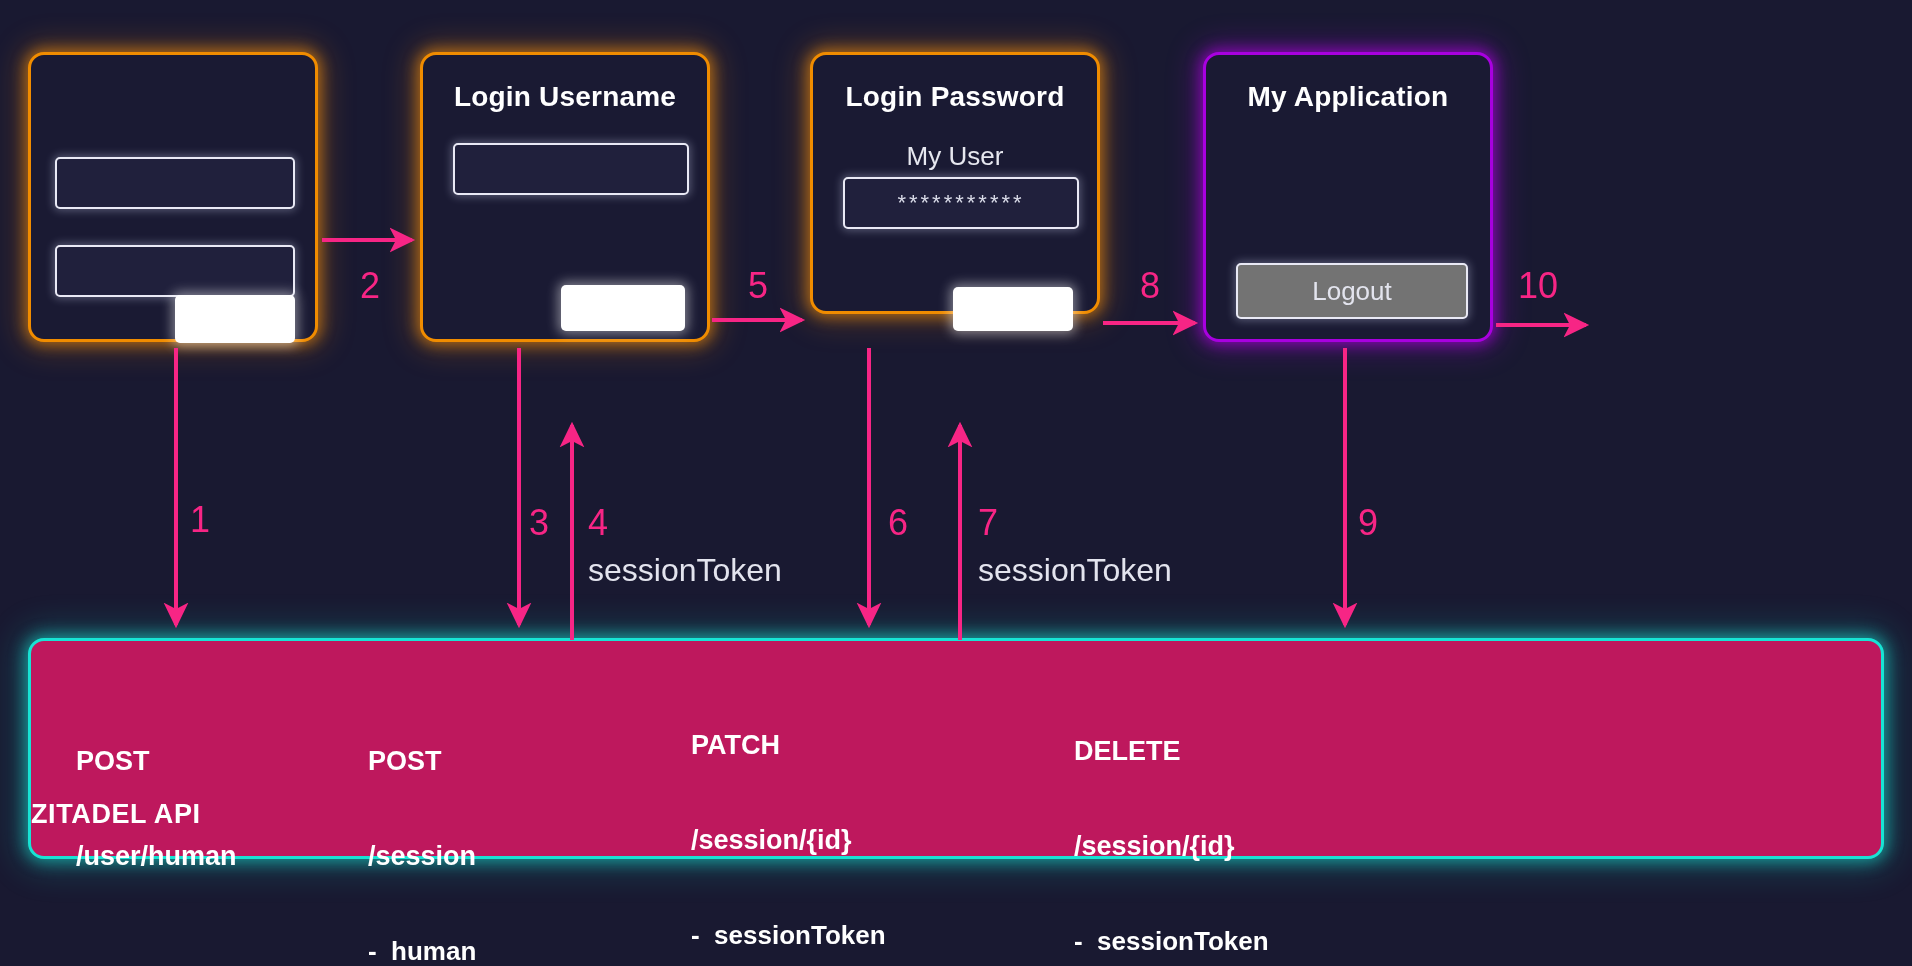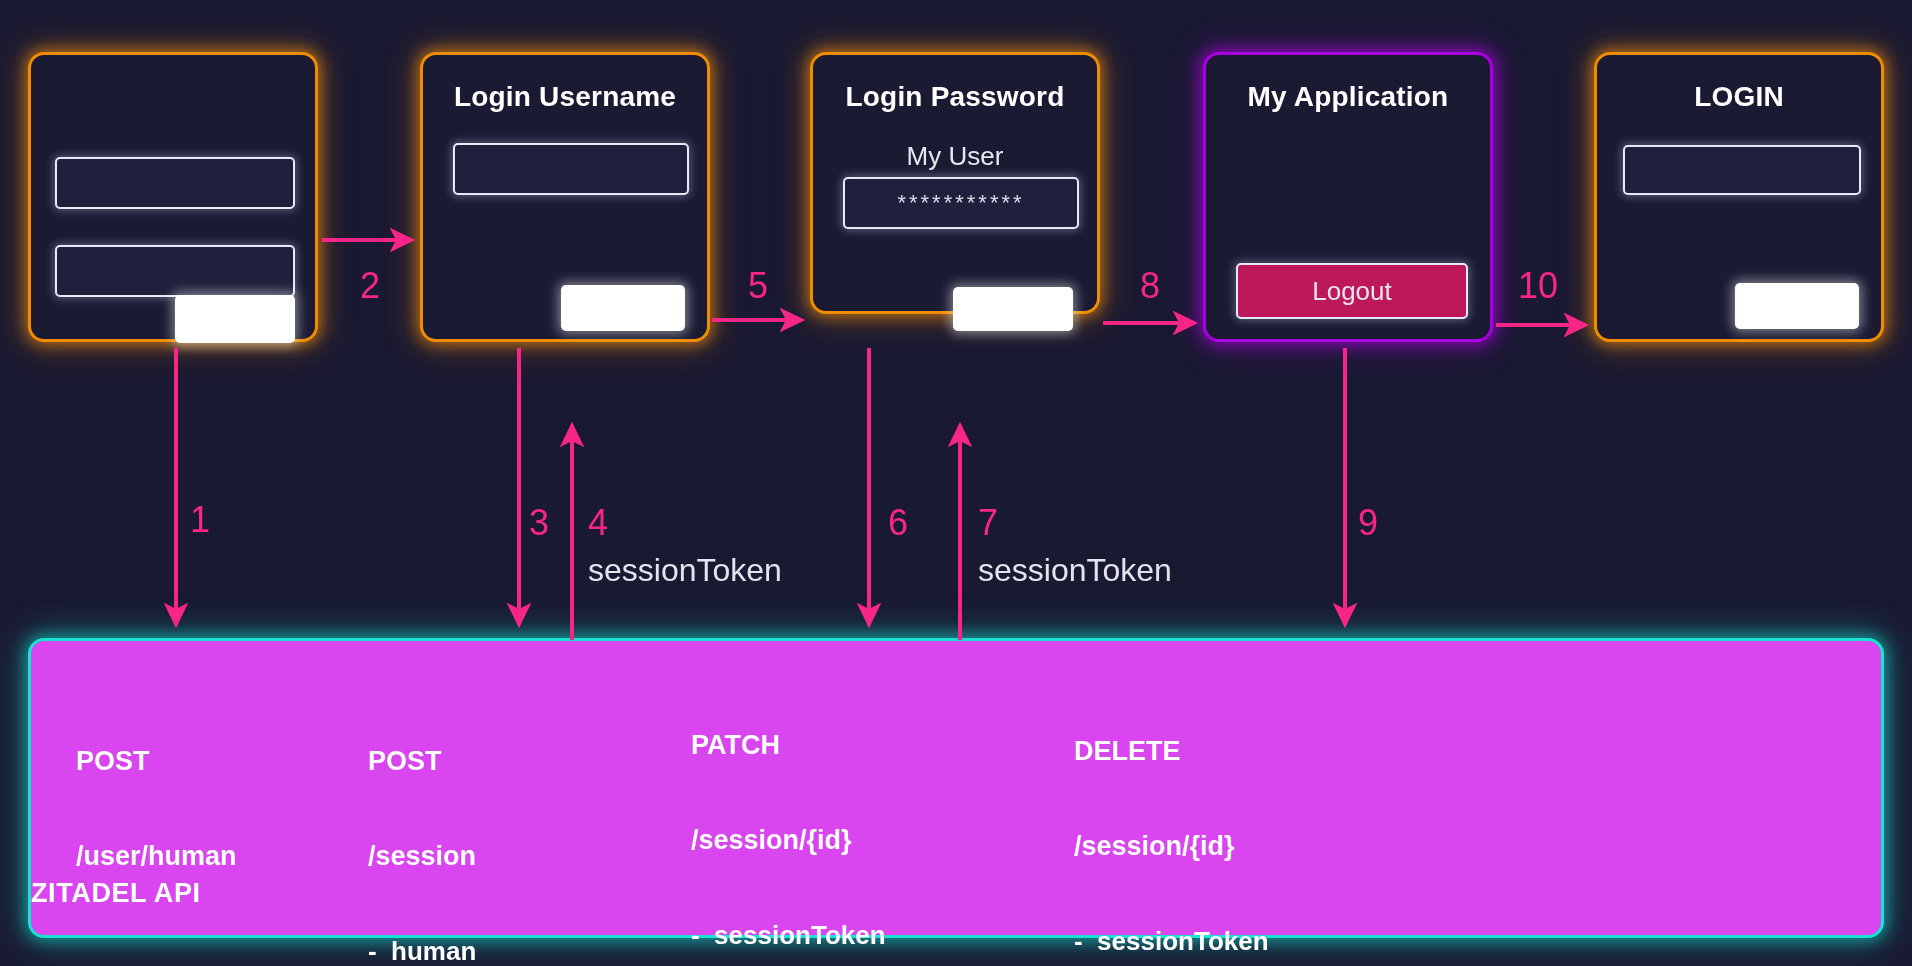--- a/index.html
+++ b/index.html
@@ -85,40 +85,40 @@
     position: absolute;
     background: #ffffff;
     border-radius: 5px;
     box-shadow: 0 0 12px 3px rgba(255,255,255,0.45);
   }
   .btn-outline {
     position: absolute;
     box-sizing: border-box;
     border: 2px solid #e9e9f5;
     border-radius: 5px;
-    background: #be185d;
+    background: #737373;
     box-shadow: 0 0 9px 2px rgba(220,225,255,0.30);
     display: flex;
     align-items: center;
     justify-content: center;
     color: #e3e4ee;
     font-size: 26px;
   }
 
   
   #api-panel {
     position: absolute;
     left: 28px;
     top: 638px;
     width: 1856px;
-    height: 300px;
+    height: 221px;
     box-sizing: border-box;
     border: 3px solid #18e3d4;
     border-radius: 16px;
-    background: #d946ef;
+    background: #be185d;
     box-shadow: 0 0 15px 3px rgba(24,227,212,0.55),
                 0 0 34px 10px rgba(24,227,212,0.22);
   }
   .api-block {
     position: absolute;
     color: #ffffff;
     font-size: 27px;
     font-weight: bold;
     line-height: 1.17;
     white-space: pre;
@@ -189,25 +189,20 @@
     <div class="btn-white" style="left:140px; top:232px; width:120px; height:44px;"></div>
   </div>
 
   <div class="card purple" style="left:1203px; top:52px; width:290px; height:290px;">
     <div class="card-title">My Application</div>
     <div class="btn-outline" style="left:30px; top:208px; width:232px; height:56px;">
       <span>Logout</span>
     </div>
   </div>
 
-  <div class="card orange" style="left:1594px; top:52px; width:290px; height:290px;">
-    <div class="card-title">LOGIN</div>
-    <div class="field" style="left:26px; top:90px; width:238px; height:50px;"></div>
-    <div class="btn-white" style="left:138px; top:228px; width:124px; height:46px;"></div>
-  </div>
 
   <div id="api-panel">
 
     <div class="api-block" style="left:45px; top:42px;">
       <div>POST</div>
       <div>/user/human</div>
     </div>
 
     <div class="api-block" style="left:337px; top:42px;">
       <div>POST</div>

